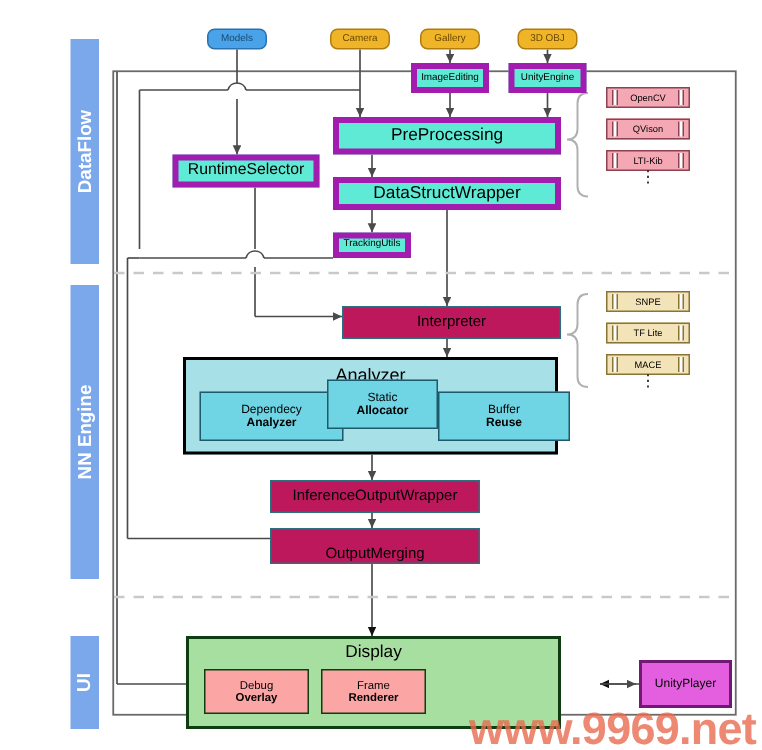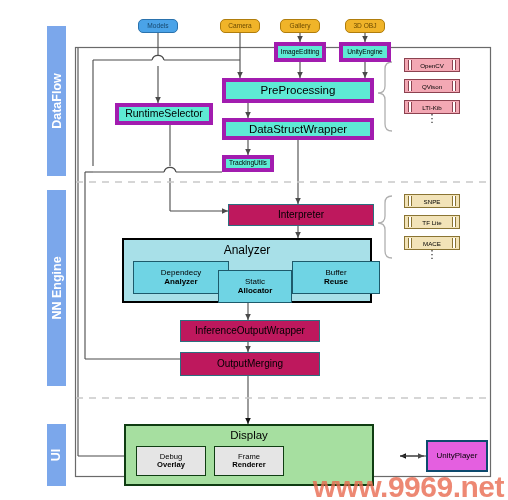--- a/index.html
+++ b/index.html
@@ -28,24 +28,24 @@
 
   
   .cyan{background:#be185d;border:1px solid #2b6f80;font-size:10px;}
   .cyan.hdr{font-size:12px;align-items:flex-start;padding-top:4px;}
   .cyan.inner{background:#6fd4e4;border:1px solid #1d5a6b;font-size:8px;}
   .cyan.outer{background:#a8e0e8;border:2px solid #000;}
 
   
   .green{background:#a6dfa0;border:2px solid #0f3d12;}
   .green .title{position:absolute;top:3px;left:0;right:0;text-align:center;font-size:11.5px;}
-  .green.inner{background:#e5e5e5;border:1px solid #0f3d12;font-size:7.6px;}
-
-  
-  .magenta{background:#e45fe0;border:2px solid #0c4a6e;font-size:8px;}
+  .green.inner{background:#fca5a5;border:1px solid #0f3d12;font-size:7.6px;}
+
+  
+  .magenta{background:#e45fe0;border:2px solid #701a75;font-size:8px;}
 
   
   .chip{position:absolute;box-sizing:border-box;display:flex;align-items:center;
         justify-content:center;font-size:6.2px;}
   .chip.pink{background:#f3a8b4;border:1px solid #8c4250;}
   .chip.cream{background:#f2e3b8;border:1px solid #8a7433;}
   .chip .bar{position:absolute;top:1px;bottom:1px;width:2px;background:#ffffff;
              border-left:1px solid #8c4250;border-right:1px solid #8c4250;}
   .chip.cream .bar{border-left-color:#8a7433;border-right-color:#8a7433;}
   .chip .bar.l{left:3px;} .chip .bar.r{right:3px;}
@@ -183,37 +183,37 @@
 
   <div class="node cyan outer hdr" style="left:122px;top:238px;width:250px;height:65px;">
     <span>Analyzer</span>
   </div>
   <div class="node cyan inner" style="left:133px;top:261px;width:96px;height:33px;">
     <span>
       <span>Dependecy</span>
       <span class="l2">Analyzer</span>
     </span>
   </div>
-  <div class="node cyan inner" style="left:218px;top:270px;width:74px;height:33px;">
+  <div class="node cyan inner" style="left:218px;top:253px;width:74px;height:33px;">
     <span>
       <span>Static</span>
       <span class="l2">Allocator</span>
     </span>
   </div>
   <div class="node cyan inner" style="left:292px;top:261px;width:88px;height:33px;">
     <span>
       <span>Buffer</span>
       <span class="l2">Reuse</span>
     </span>
   </div>
 
   <div class="node cyan" style="left:180px;top:320px;width:140px;height:22px;">
     <span>InferenceOutputWrapper</span>
   </div>
-  <div class="node cyan" style="left:180px;top:352px;width:140px;height:24px;">
+  <div class="node cyan" style="left:180px;top:352px;width:140px;height:24px;align-items:flex-end;">
     <span>OutputMerging</span>
   </div>
 
   <div class="node green" style="left:124px;top:424px;width:250px;height:62px;">
     <span class="title">Display</span>
   </div>
   <div class="node green inner" style="left:136px;top:446px;width:70px;height:30px;">
     <span>
       <span>Debug</span>
       <span class="l2">Overlay</span>

